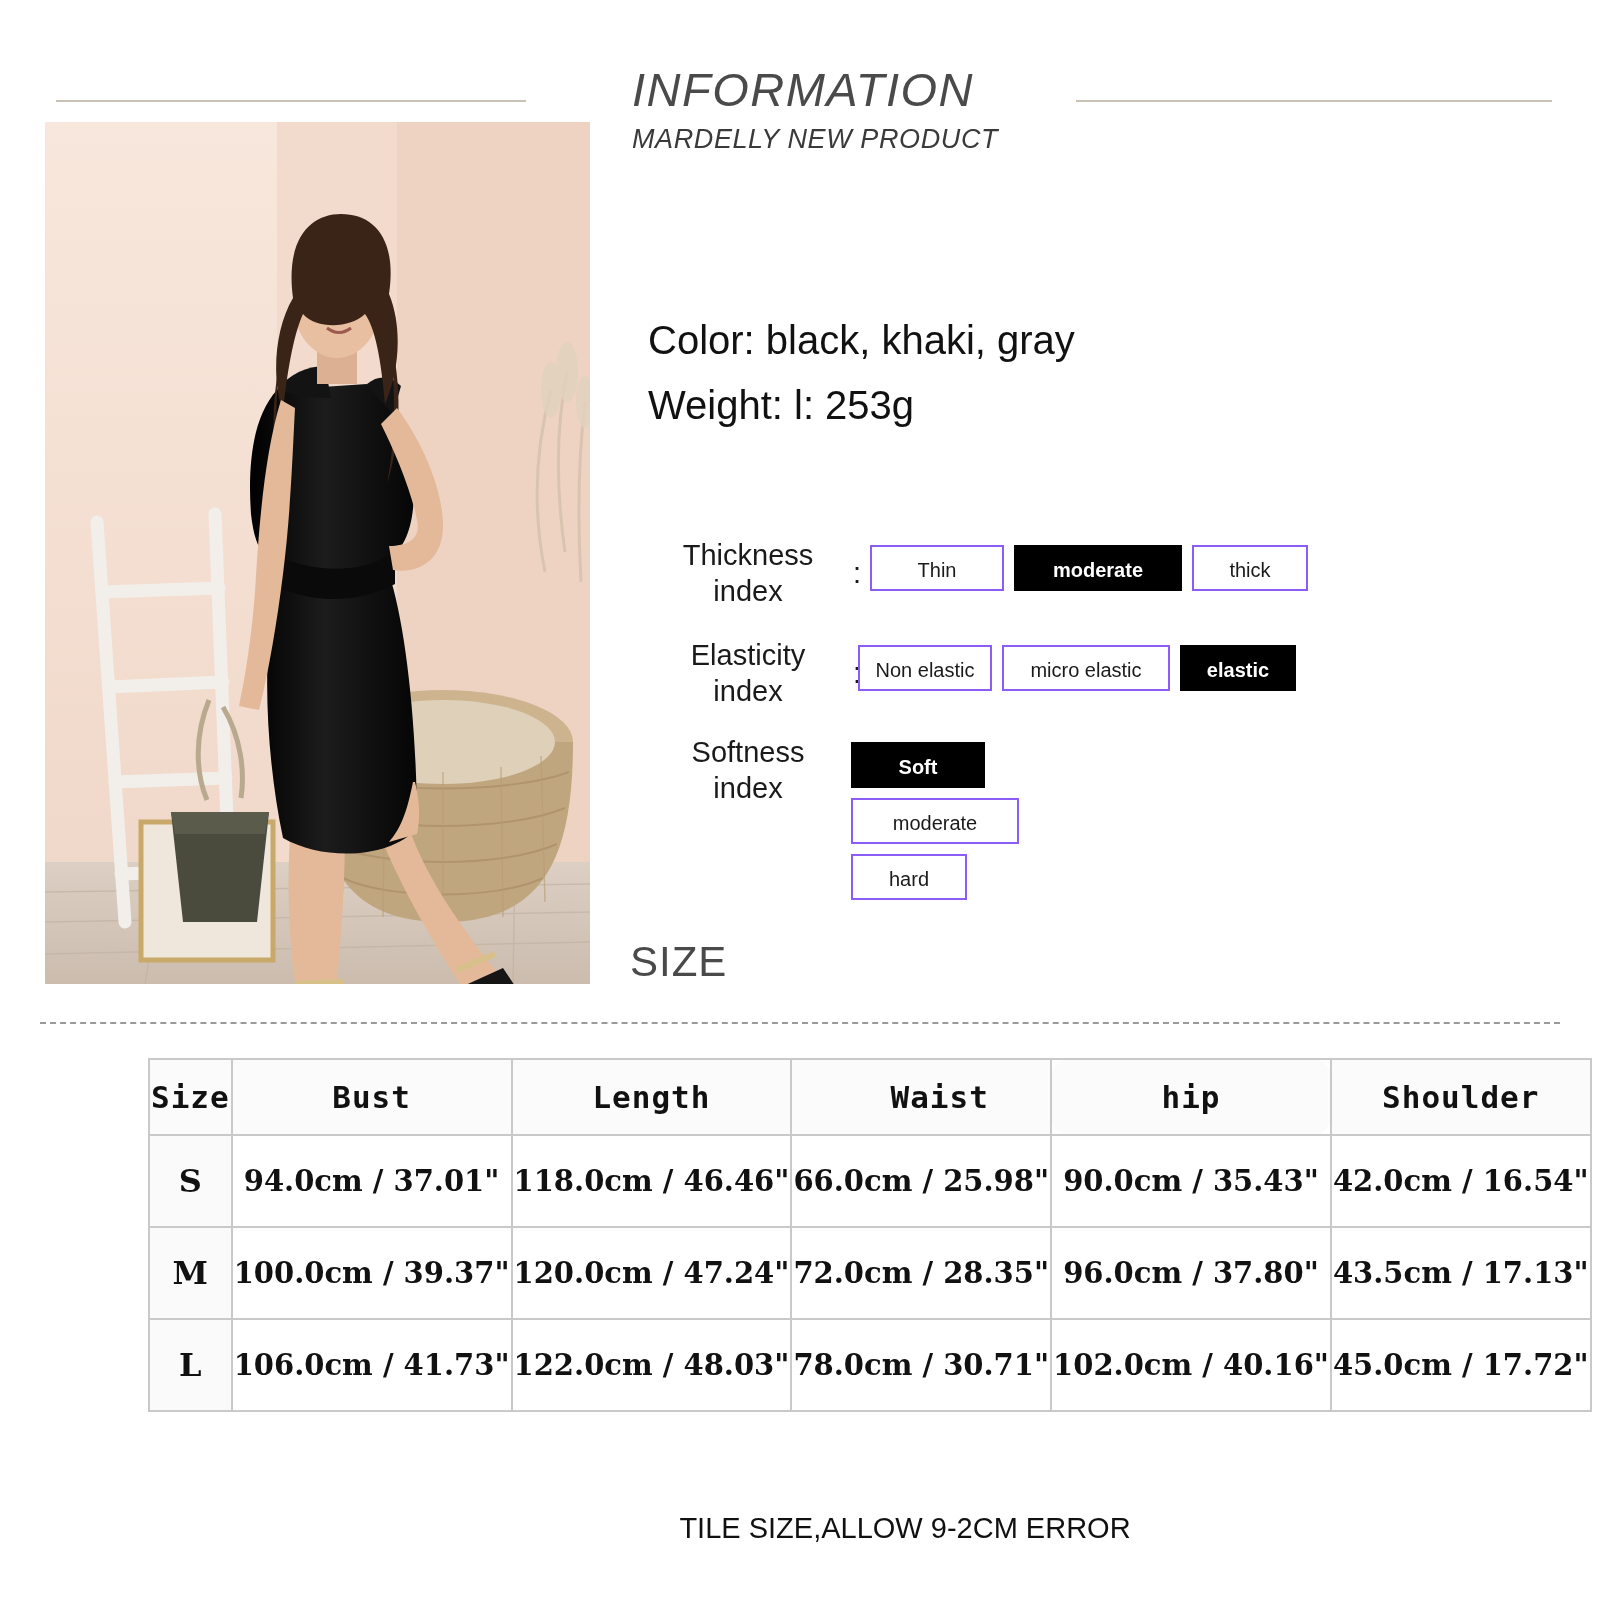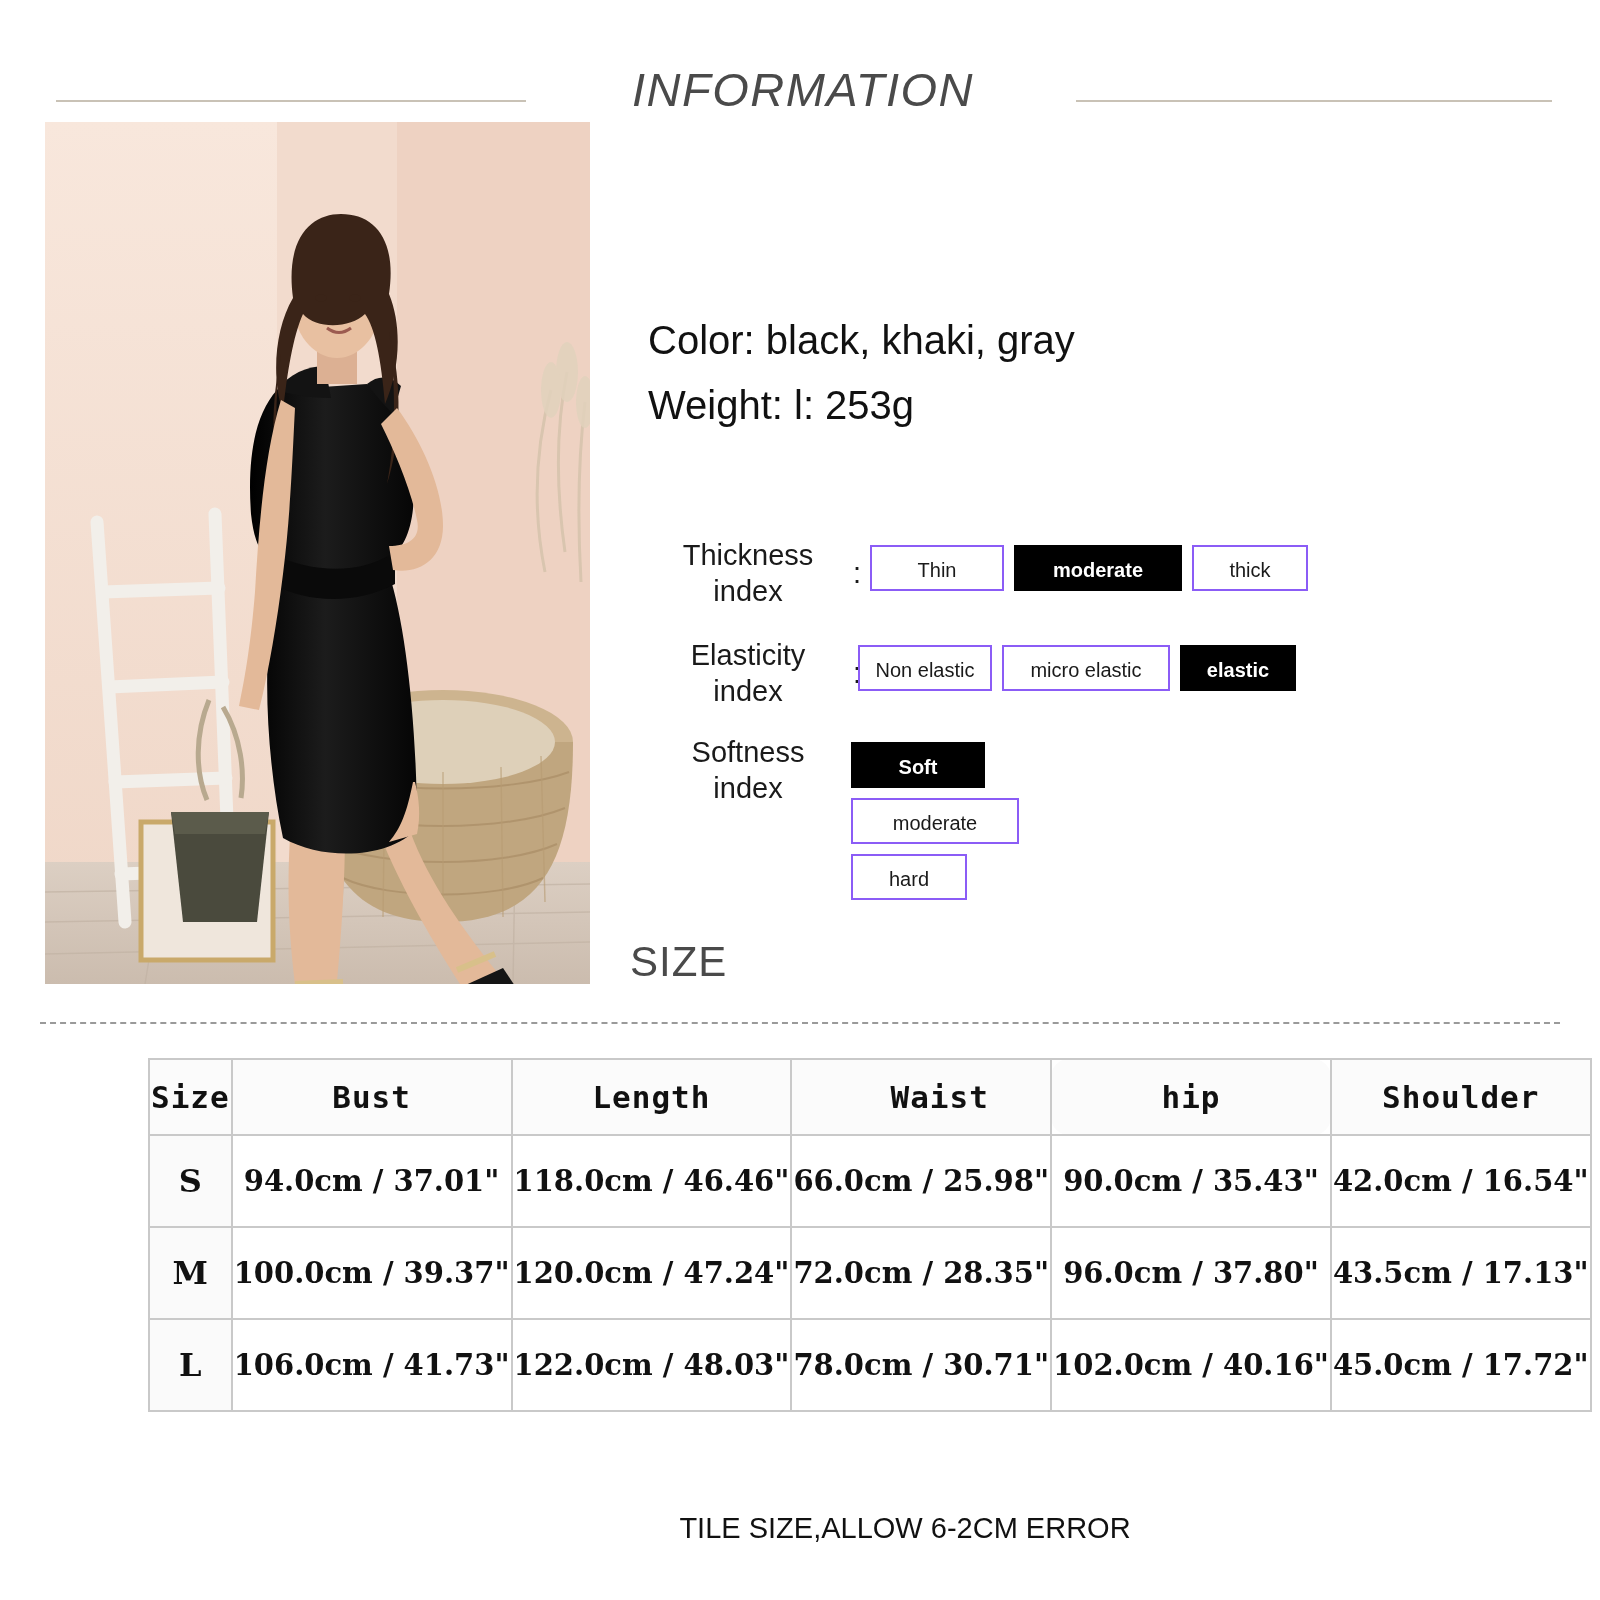--- a/index.html
+++ b/index.html
@@ -211,20 +211,21 @@
     font-family: "Liberation Sans", sans-serif;
   }
 </style>
 </head>
 <body>
 
 <div class="header">
   <div class="header-rule-left"></div>
   <div class="header-rule-right"></div>
   <div class="info-title">INFORMATION</div>
+  <div class="info-sub">MARDELLY NEW PRODUCT</div>
 </div>
 
 <div class="photo">
   <svg width="545" height="862" viewBox="0 0 545 862" xmlns="http://www.w3.org/2000/svg">
     <defs>
       <linearGradient id="wallg" x1="0" y1="0" x2="0" y2="1">
         <stop offset="0%" stop-color="#f8e7dc"></stop>
         <stop offset="100%" stop-color="#f0d8c9"></stop>
       </linearGradient>
       <linearGradient id="floorg" x1="0" y1="0" x2="0" y2="1">
@@ -433,13 +434,13 @@
       <td class="size-cell">L</td>
       <td>106.0cm / 41.73"</td>
       <td>122.0cm / 48.03"</td>
       <td>78.0cm / 30.71"</td>
       <td>102.0cm / 40.16"</td>
       <td>45.0cm / 17.72"</td>
     </tr>
   </tbody>
 </table>
 
-<div class="note">TILE SIZE,ALLOW 6-2CM ERROR</div>
+<div class="note">TILE SIZE,ALLOW 9-2CM ERROR</div>
 
 </body></html>

